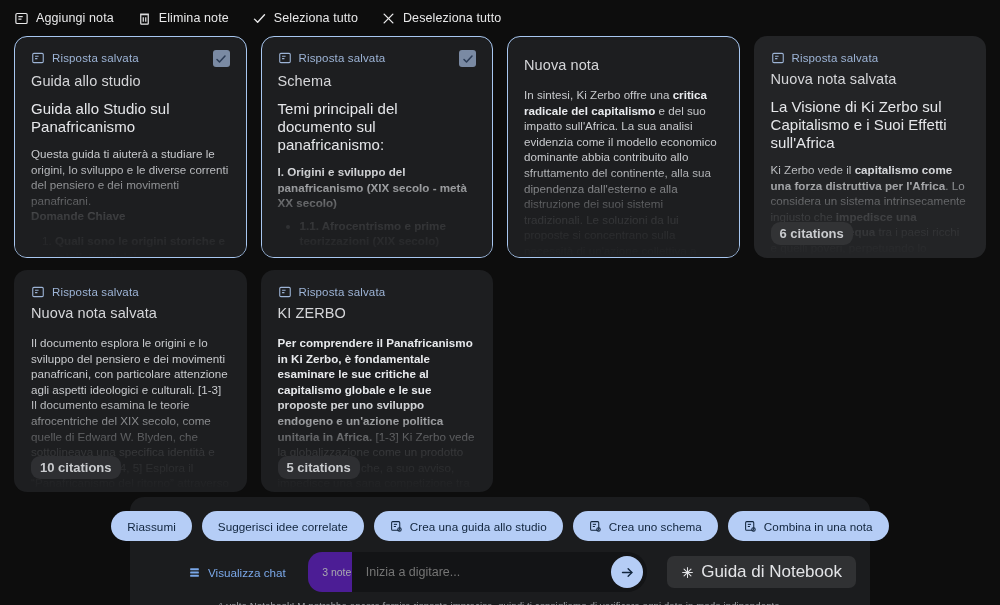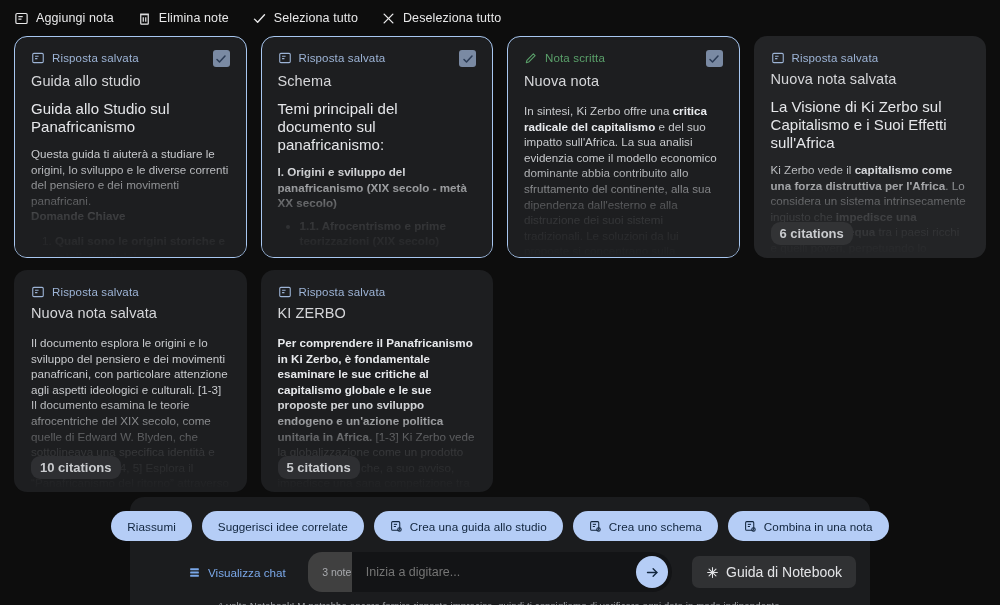--- a/index.html
+++ b/index.html
@@ -118,42 +118,42 @@
   }
   .viewchat {
     display: flex; align-items: flex-end; gap: 7px;
     color: #7aa7e8; font-size: 11.7px; cursor: pointer; white-space: nowrap;
     margin-left: 44px;
   }
   .viewchat svg { width: 13px; height: 13px; display: block; }
 
   .notebadge {
     margin-left: 22px; height: 40px; width: 58px;
-    background: #404040; border-radius: 14px 0 0 14px;
+    background: #4c1d95; border-radius: 14px 0 0 14px;
     display: flex; align-items: center; justify-content: center;
     color: #a8aaae; font-size: 10.5px; flex: none;
   }
   .inputbox {
     flex: 1; height: 40px; background: #131416; border-radius: 0 20px 20px 0;
     display: flex; align-items: center; padding: 0 4px 0 14px; margin-left: -14px;
     position: relative; z-index: 1;
   }
   .inputbox .ph {
     flex: 1; color: #a9abaf; font-size: 12.5px; background: transparent;
     border: none; outline: none; font-family: "Liberation Sans", sans-serif;
   }
   .sendbtn {
     width: 32px; height: 32px; border-radius: 50%; background: #b5cdf6;
     display: flex; align-items: center; justify-content: center; flex: none; cursor: pointer;
   }
   .sendbtn svg { width: 15px; height: 15px; display: block; }
 
   .guide {
     margin-left: 20px; display: flex; align-items: center; gap: 7px;
-    background: #303133; color: #e3e4e7; font-size: 14px;
+    background: #303133; color: #e3e4e7; font-size: 17px;
     height: 30px; padding: 16px 14px; border-radius: 7px; cursor: pointer; white-space: nowrap;
   }
   .guide svg { width: 13px; height: 13px; display: block; }
 
   .disclaimer {
     text-align: center; color: #a0a2a6; font-size: 9.8px;
     margin-top: 8px; letter-spacing: .02px;
   }
 </style>
 </head>
@@ -260,35 +260,20 @@
             <b>1.1. Afrocentrismo e prime teorizzazioni (XIX secolo)</b>
             <ul class="ul2">
               <li>1.1.1. Edward W. Blyden e l'identità nera specifica. [4, 5]</li>
             </ul>
           </li>
         </ul>
       </div>
     </div>
 
     <div class="card selected">
-      <div class="card-head">
-        <div class="kind written">
-          <span class="kind-ico">
-            <svg viewBox="0 0 24 24" fill="none" stroke="#5aa06a" stroke-width="1.9" stroke-linecap="round" stroke-linejoin="round">
-              <path d="M4 20l4-1 11-11-3-3L5 16z"></path>
-            </svg>
-          </span>
-          <span class="kind-label">Nota scritta</span>
-        </div>
-        <div class="chk">
-          <svg viewBox="0 0 24 24" fill="none" stroke="#2b3b55" stroke-width="3" stroke-linecap="round" stroke-linejoin="round">
-              <polyline points="4,13 9,18 20,6"></polyline>
-            </svg>
-        </div>
-      </div>
       <div class="note-type">Nuova nota</div>
       <div class="note-body" style="margin-top:14px">
         <p><span>In sintesi, Ki Zerbo offre una </span><b>critica radicale del capitalismo</b><span> e del suo impatto sull'Africa. La sua analisi evidenzia come il modello economico dominante abbia contribuito allo sfruttamento del continente, alla sua dipendenza dall'esterno e alla distruzione dei suoi sistemi tradizionali. Le soluzioni da lui proposte si concentrano sulla necessità di un'azione collettiva a livello continentale, sulla valorizzazione delle risorse locali e sulla creazione di un modello di</span></p>
       </div>
     </div>
 
     <div class="card plain">
       <div class="card-head">
         <div class="kind saved">
           <span class="kind-ico">

